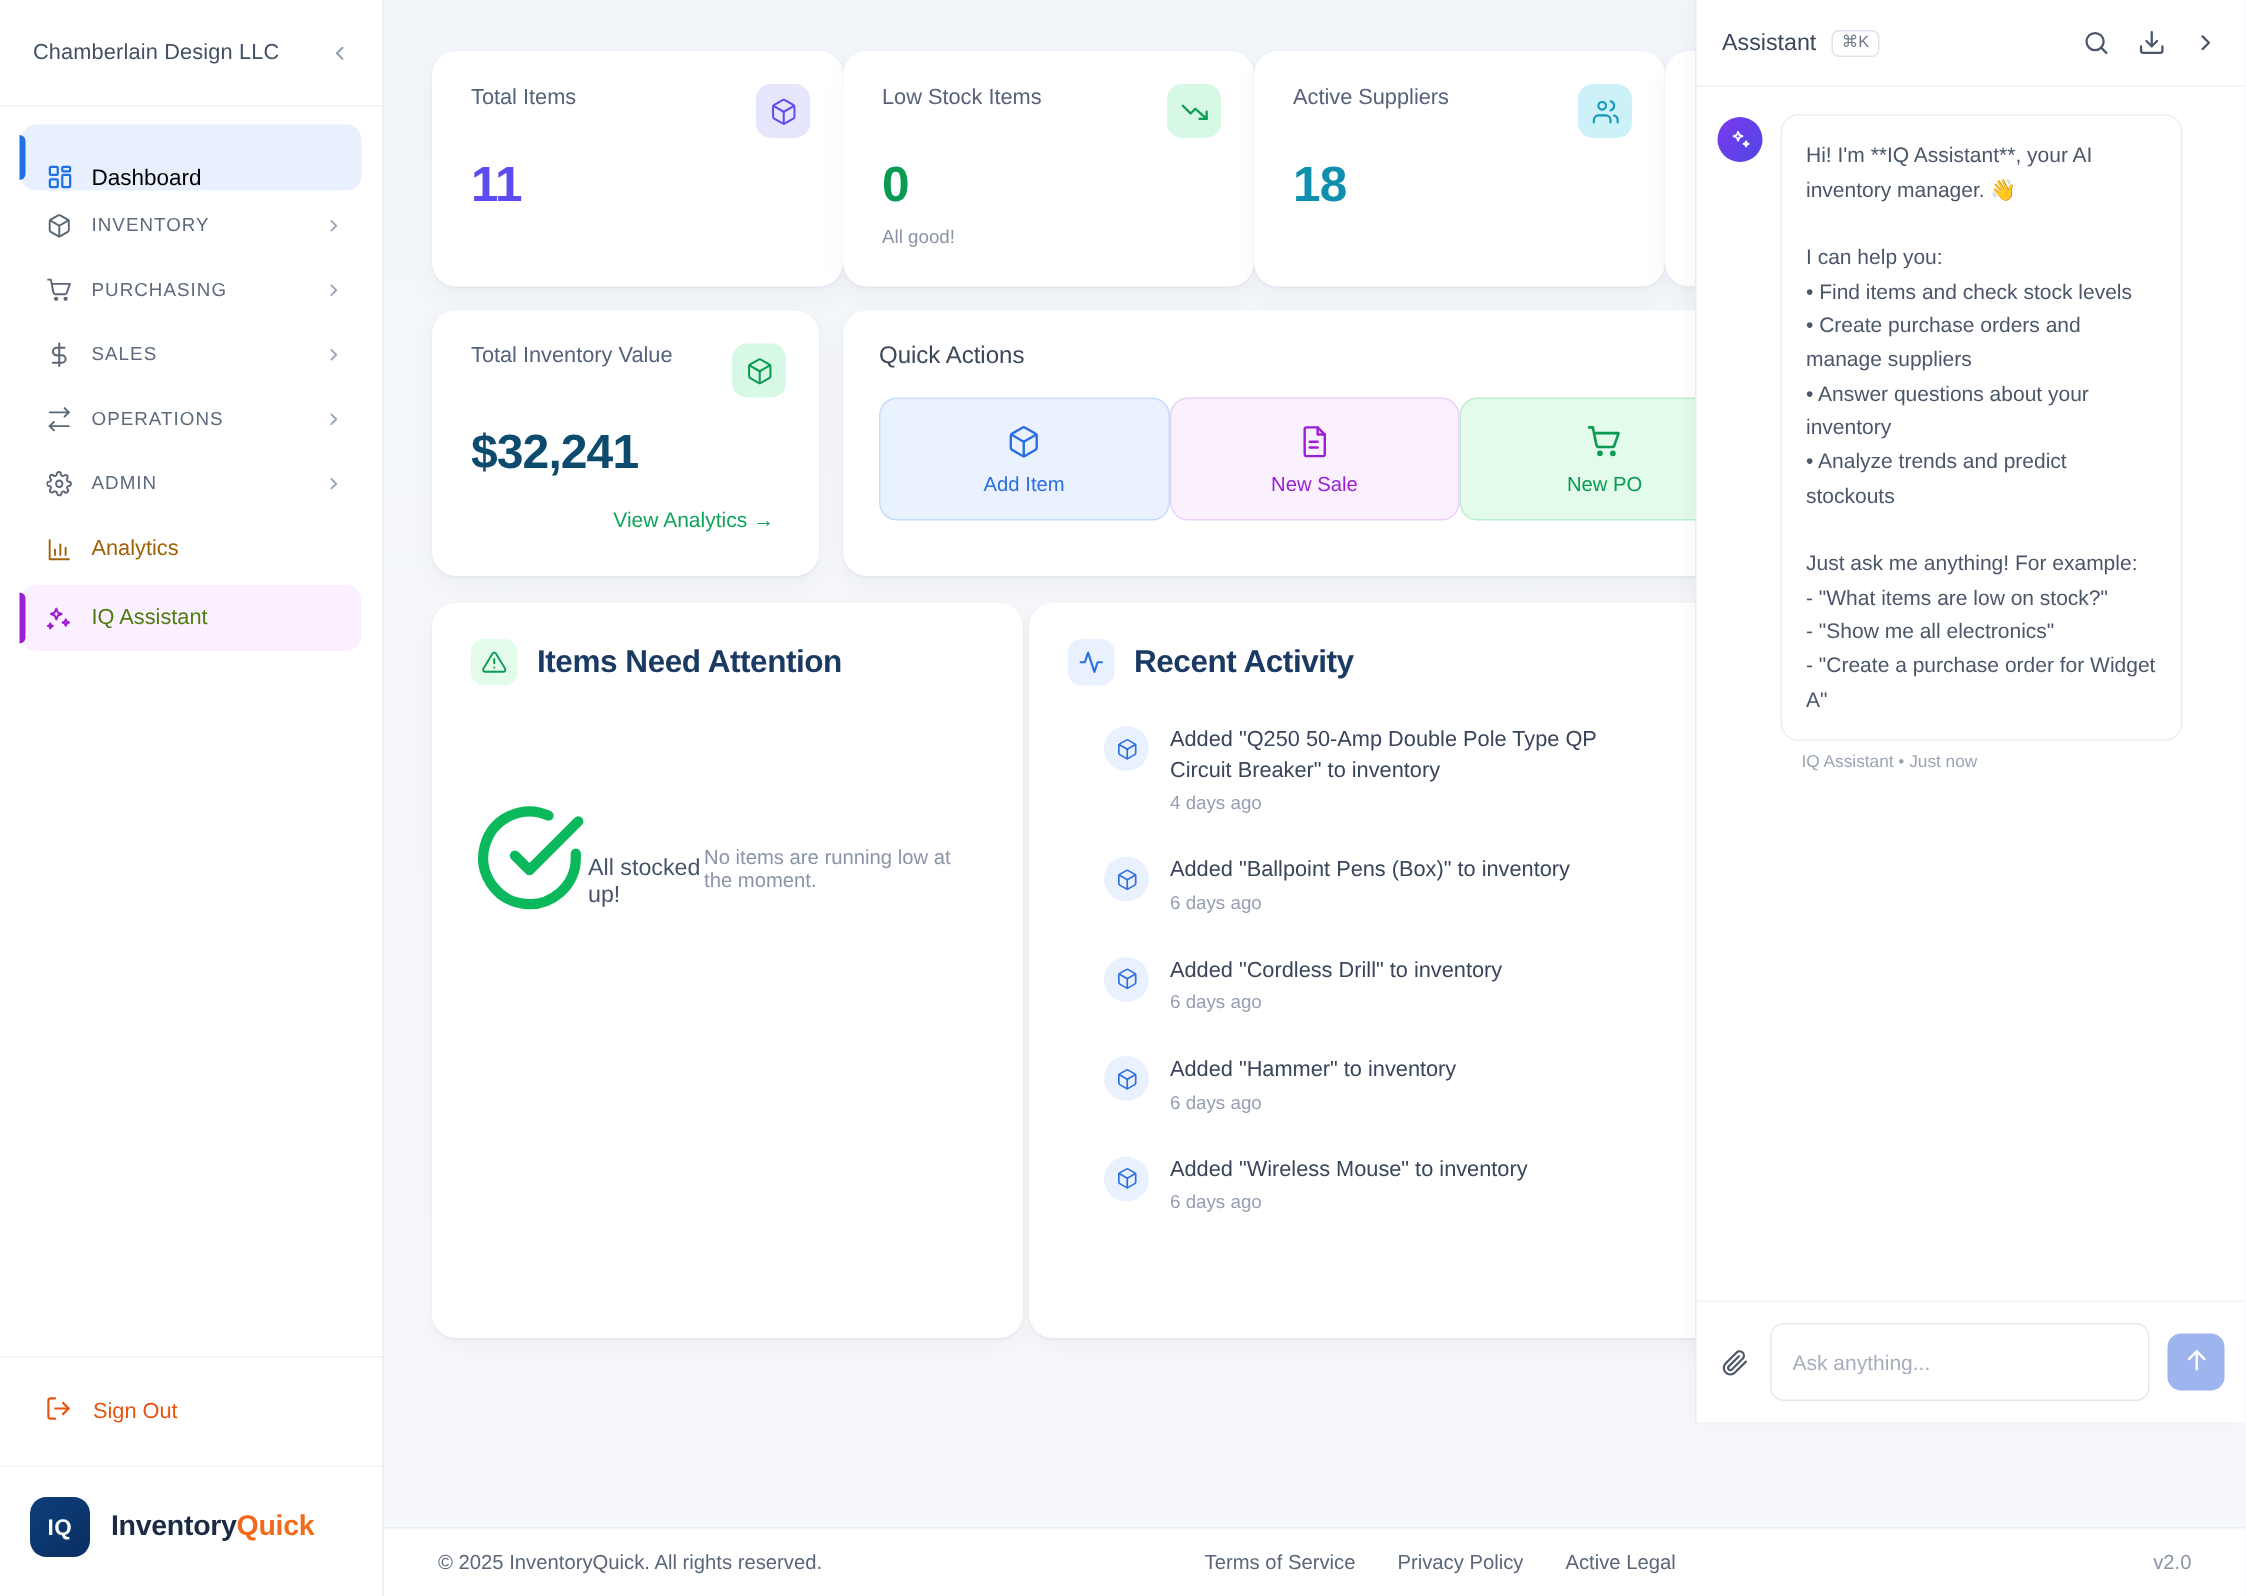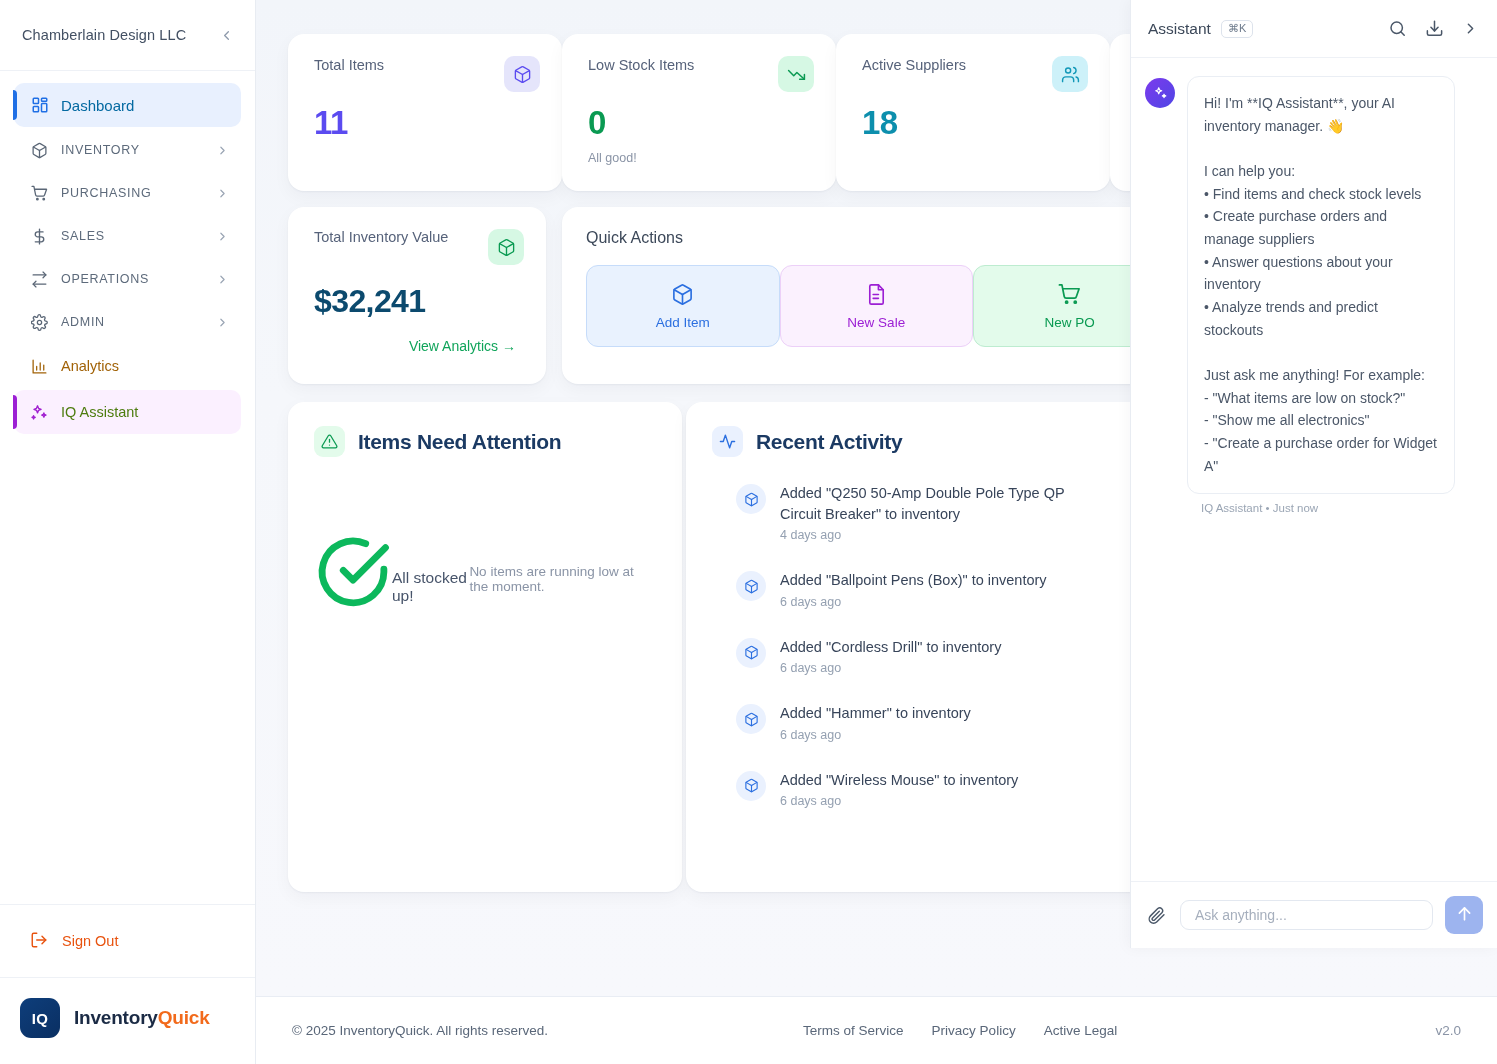--- a/index.html
+++ b/index.html
@@ -38,22 +38,22 @@
     border-radius: 10px; margin-bottom: 3px;
     color: #5a6676; font-size: 13.5px; cursor: pointer;
     letter-spacing: .35px;
   }
   .nav-item .nv-ico { width: 19px; height: 19px; display:flex; align-items:center; justify-content:center; flex: 0 0 19px; }
   .nav-item .nv-lbl { flex: 1 1 auto; white-space: nowrap; }
   .nav-item .nv-chev { color: #9aa5b4; display:flex; align-items:center; }
   .nav-item.group .nv-lbl { font-size: 12.5px; letter-spacing: .7px; color: #5d6a7b; }
 
   .nav-item.active-blue {
-    background: #e8f0fe; color: #0369a1; font-size: 15px; height: 44px;
-    font-weight: 500; letter-spacing: 0;
+    background: #e8f0fe; color: #000000; font-size: 15px; height: 44px;
+    font-weight: 500; letter-spacing: 0; align-items: flex-end;
   }
   .nav-item.active-blue .nv-ico { color: #1f6fe5; }
   .nav-item.active-blue::before {
     content:""; position:absolute; left:-1px; top:7px; bottom:7px; width:4px;
     background:#1f6fe5; border-radius: 0 4px 4px 0;
   }
   .nav-item.plain { font-size: 14.5px; letter-spacing: 0; color: #a16207; height: 42px; }
   .nav-item.active-purple {
     background: #fbf0ff; color: #4d7c0f; height: 44px; font-size: 14.5px; letter-spacing: 0;
   }
@@ -153,21 +153,21 @@
   .act-ico {
     width: 30px; height: 30px; border-radius: 50%; background:#eaf1fe;
     display:flex; align-items:center; justify-content:center; flex: 0 0 30px; margin-top: 1px;
   }
   .act-body { min-width: 0; }
   .act-text { font-size: 14.5px; color: #38455a; line-height: 1.42; max-width: 286px; }
   .act-time { font-size: 12.5px; color: #94a0b1; margin-top: 4px; }
 
   
   .footer {
-    height: 68px; background:#fff; border-top: 1px solid #e9edf4;
+    height: 46px; background:#fff; border-top: 1px solid #e9edf4;
     display:flex; align-items:center; padding: 0 36px 0 36px;
     position: relative; z-index: 5;
   }
   .f-copy { font-size: 13.5px; color: #5a6779; }
   .f-links { display:flex; gap: 28px; margin-left: 255px; }
   .f-links span { font-size: 13.5px; color: #5a6779; cursor:pointer; }
   .f-ver { margin-left: auto; font-size: 13.5px; color: #8a94a6; }
 
   
   .assistant {
@@ -199,21 +199,21 @@
   .bubble {
     border: 1px solid #eaeef4; border-radius: 12px; padding: 15px 16px 16px 16px;
     background:#fff; font-size: 14px; color: #4b5768; line-height: 1.62;
     white-space: pre-wrap; max-width: 268px;
   }
   .msg-meta { font-size: 11.5px; color: #9aa5b4; margin: 8px 0 0 56px; }
 
   .as-foot { border-top: 1px solid #eef1f6; padding: 14px 14px 14px 14px; display:flex; align-items:center; gap: 12px; }
   .clip { color:#4a5768; cursor:pointer; display:flex; padding: 0 2px; }
   .ask-input {
-    flex: 1 1 auto; height: 30px; border: 1px solid #e3e8f0; border-radius: 9px;
+    flex: 1 1 auto; height: 52px; border: 1px solid #e3e8f0; border-radius: 9px;
     padding: 0 14px; font-size: 14px; color: #3c4859;
     font-family: "Liberation Sans", sans-serif; outline: none; background:#fff;
   }
   .ask-input::placeholder { color: #a6afbd; }
   .send-btn {
     width: 38px; height: 38px; border-radius: 9px; border: none; flex: 0 0 38px;
     background: #9db4ef; display:flex; align-items:center; justify-content:center; cursor:pointer;
   }
 </style>
 </head>

